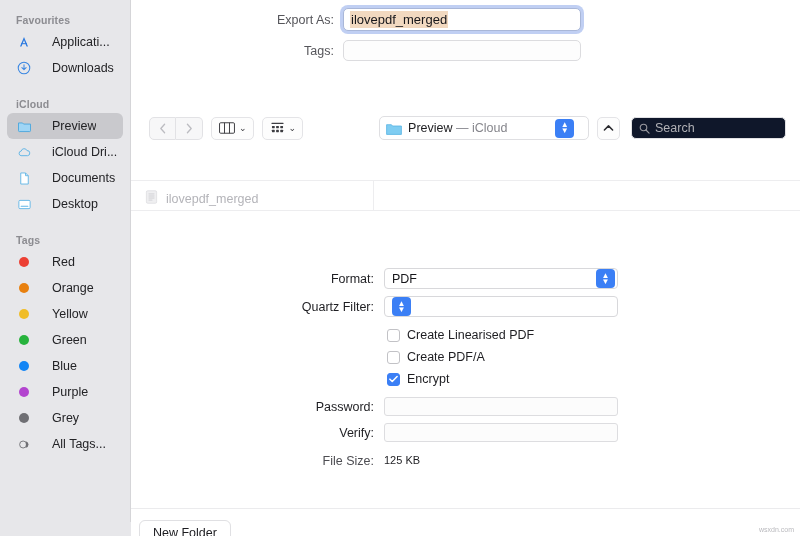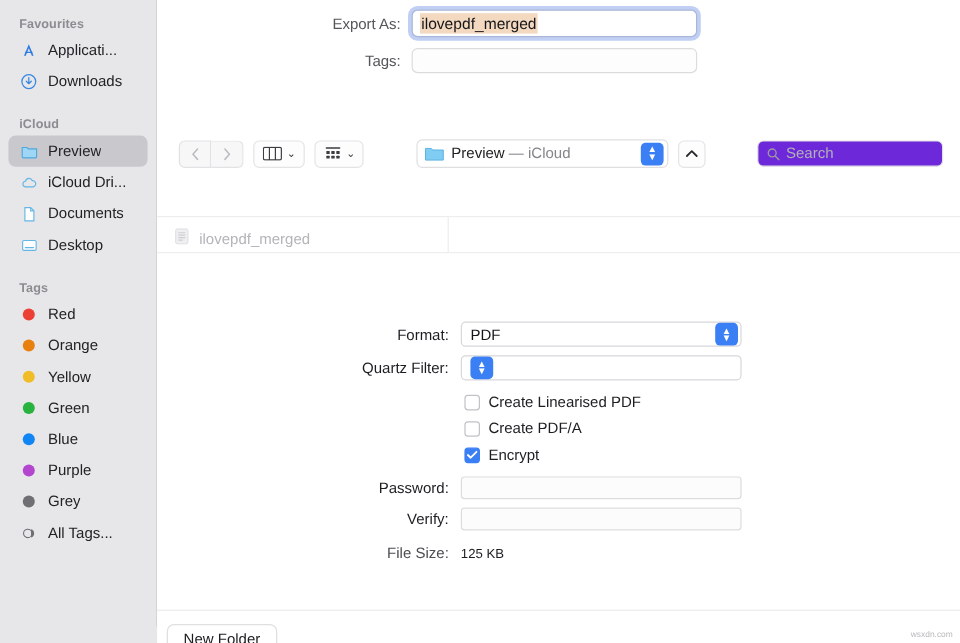--- a/index.html
+++ b/index.html
@@ -22,21 +22,21 @@
     flex: 0 0 131px;
     border-right: 1px solid #d5d5d8;
     position: relative;
   }
   .sb-header {
     font-size: 10.5px; font-weight: bold; color: #8c8c91;
     padding: 4px 0 3px 16px; letter-spacing: .1px;
   }
   .sb-header.spaced { margin-top: 13px; }
   .sb-item {
-    display:flex; align-items:center; gap:8px;
+    display:flex; align-items:center; gap:20px;
     height: 26px; margin: 0 7px; padding-left: 9px;
     border-radius: 6px; cursor: default;
   }
   .sb-item.selected { background: #c9c9cd; }
   .sb-icon { width:16px; height:16px; flex:0 0 16px; display:flex; align-items:center; justify-content:center; }
   .sb-label {
     font-size: 12.5px; color: #232326; white-space:nowrap;
     overflow:hidden; text-overflow:clip;
   }
   .tag-dot { width:10px; height:10px; border-radius:50%; display:block; }
@@ -78,38 +78,39 @@
   .navbtn.left { border-radius:5px 0 0 5px; }
   .navbtn.right { border-radius:0 5px 5px 0; border-left:none; }
   .viewbtn {
     height:23px; background:#fdfdfd; border:1px solid #e4e4e7;
     border-radius:5px; display:flex; align-items:center; gap:4px;
     padding: 0 6px 0 7px;
   }
   .chev { color:#3c3c41; font-size:9px; line-height:1; }
   .pathpop {
     height:24px; background:#fff; border:1px solid #dfdfe2; border-radius:5px;
-    display:flex; align-items:center; padding: 0 3px 0 6px; gap:6px;
+    display:flex; align-items:center; padding: 0 14px 0 6px; gap:6px;
     width: 210px;
+    margin-left: 32px;
   }
   .pathpop .folder { width:16px; height:13px; flex:0 0 16px; }
   .pathpop .ptext { font-size:12.5px; color:#1d1d20; flex:1; white-space:nowrap; }
   .pathpop .ptext .dim { color:#85858b; }
   .stepper {
     width:19px; height:19px; border-radius:4px; background:#3b7ff5;
     display:flex; flex-direction:column; align-items:center; justify-content:center;
     color:#fff; line-height:.72; font-size:9px; flex:0 0 19px;
   }
   .upbtn {
     width:23px; height:23px; border-radius:5px; background:#fdfdfd;
     border:1px solid #e4e4e7; display:flex; align-items:center; justify-content:center;
   }
   .search {
     margin-left:auto; width:155px; height:22px; border-radius:5px;
-    border:1px solid #e1e1e4; background:#6d28d9;
+    border:1px solid #e1e1e4; background:#0f172a;
     display:flex; align-items:center; gap:5px; padding: 0 7px;
   }
   .search .sph { font-size:12.5px; color:#b1b1b6; }
 
   
   .browser { height: 119px; border-top:1px solid #ededef; border-bottom:1px solid #ededef; display:flex; }
   .col1 { width: 243px; border-right:1px solid #ededef; padding-top: 7px; }
   .col2 { flex:1; }
   .fileitem { display:flex; align-items:center; gap:8px; height:22px; padding-left: 14px; }
   .fileitem .flabel { font-size:12.5px; color:#b4b4b9; }
@@ -131,21 +132,21 @@
   }
   .cbox.checked {
     background:#3b7ff5; border-color:#3b7ff5;
     display:flex; align-items:center; justify-content:center;
   }
   .clabel { font-size:12.5px; color:#1e1e22; }
   .textfield {
     width: 234px; height: 19px; background:#fcfcfc;
     border:1px solid #dddde0; border-radius:3px;
   }
-  .filesize { display:flex; align-items:flex-end; margin-top: 12px; }
+  .filesize { display:flex; align-items:flex-start; margin-top: 12px; }
   .fs-label { width:245px; text-align:right; padding-right:10px; font-size:12.5px; color:#4d4d52; }
   .fs-value { font-size:11px; color:#1e1e22; }
 
   
   .footer {
     height: 48px; display:flex; align-items:center;
     padding: 0 14px 0 8px; border-top:1px solid #ebebed;
   }
   .btn {
     height:25px; border-radius:6px; font-size:12.5px;

